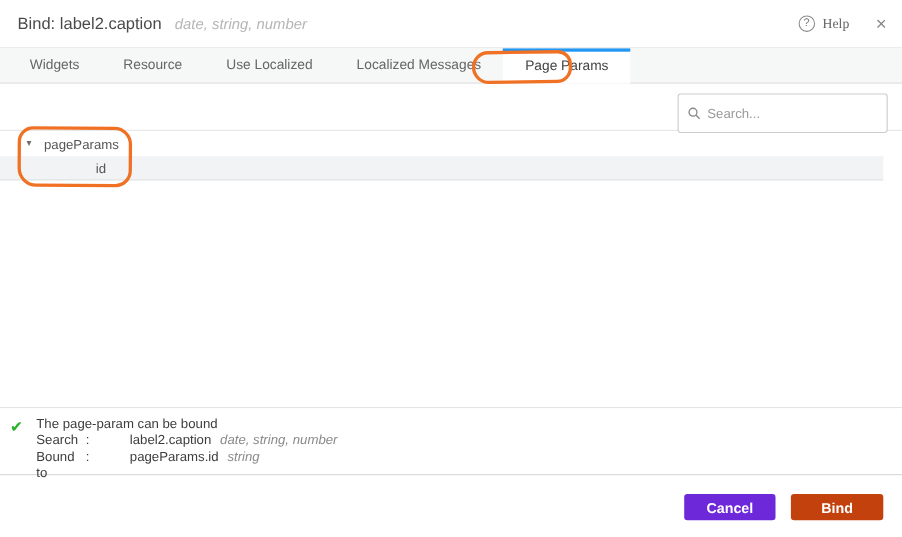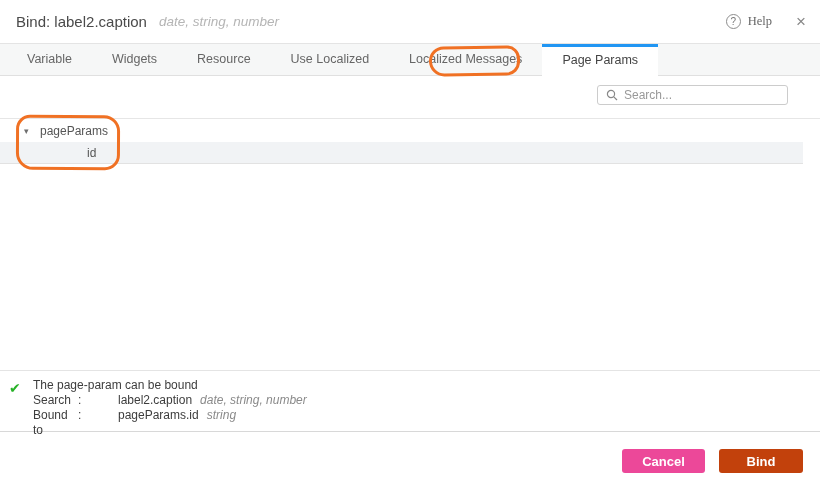--- a/index.html
+++ b/index.html
@@ -17,21 +17,21 @@
   .help-label { font-size:12.5px; color:#666; margin-left:7px;font-family:Liberation Serif, serif; }
   .close-x { font-size:17px; color:#888; margin-left:24px; cursor:pointer; line-height:1; }
 
   
   .tabbar { height:32px; flex:0 0 32px; background:#f6f7f7; border-bottom:1px solid #e0e0e0; display:flex; padding-left:7px; }
   .tab { padding:0 20px; font-size:12.5px; color:#666; line-height:31px; cursor:pointer; white-space:nowrap; }
   .tab.active { background:#fff; color:#444; border-top:3px solid #2196f3; line-height:27px; margin-bottom:-1px; }
 
   
   .toolbar { height:43px; flex:0 0 43px; position:relative; border-bottom:1px solid #e6e6e6; }
-  .search-box { position:absolute; right:32px; top:9px; width:191px; height:20px; border:1px solid #ccc; border-radius:3px; display:flex; align-items:center; padding:0 8px; background:#fff; }
+  .search-box { position:absolute; right:13px; top:9px; width:191px; height:36px; border:1px solid #ccc; border-radius:3px; display:flex; align-items:center; padding:0 8px; background:#fff; }
   .search-box svg { flex:0 0 auto; }
   .search-box input { border:none; outline:none; font-size:12px; color:#555; width:100%; margin-left:6px; font-family:inherit; }
   .search-box input::placeholder { color:#999; }
 
   
   .treearea { flex:1 1 auto; overflow:hidden; }
   .tree { margin-right:17px; }
   .tree-row { height:23px; display:flex; align-items:center; font-size:12px; color:#555; cursor:pointer; }
   .tree-row.parent { padding-left:24px; }
   .caret { font-size:9px; color:#6e6e6e; width:10px; }
@@ -43,21 +43,21 @@
   .check { position:absolute; left:9px; top:9px; color:#27b227; font-size:14px; font-weight:bold; }
   .info-line1 { height:15px; line-height:15px; }
   .info-row { height:15px; line-height:15px; display:flex; }
   .info-lbl { width:45px; }
   .info-colon { width:40px; }
   .info-hint { font-style:italic; color:#8a8a8a; margin-left:8px; }
 
   
   .footer { height:57px; flex:0 0 57px; border-top:1px solid #d8d8d8; display:flex; justify-content:flex-end; padding:17px 17px 0 0; }
   .btn { height:24px; border:none; border-radius:3px; color:#fff; font-size:13px; font-weight:bold; font-family:inherit; cursor:pointer; }
-  .btn-cancel { width:83px; background:#ec4899; margin-right:14px; }
+  .btn-cancel { width:83px; background:#6d28d9; margin-right:14px; }
   .btn-bind { width:84px; background:#c2410c; }
 
   
   .ann { position:absolute; border:3px solid #f07124; pointer-events:none; z-index:10; }
   .ann-tab { left:429px; top:46px; width:91px; height:30px; border-radius:17px 15px 16px 18px; transform:rotate(-0.8deg); }
   .ann-tree { left:16px; top:115px; width:104px; height:55px; border-radius:14px 16px 15px 17px; transform:rotate(0.3deg); }
 </style>
 </head>
 <body>
 
@@ -68,21 +68,20 @@
     <span class="subtitle">date, string, number</span>
     <span class="spacer"></span>
     <span class="help-wrap">
       <span class="help-circle">?</span>
       <span class="help-label">Help</span>
     </span>
     <span class="close-x">×</span>
   </div>
 
   <div class="tabbar">
-    <div class="tab">Variable</div>
     <div class="tab">Widgets</div>
     <div class="tab">Resource</div>
     <div class="tab">Use Localized</div>
     <div class="tab">Localized Messages</div>
     <div class="tab active">Page Params</div>
   </div>
 
   <div class="toolbar">
     <div class="search-box">
       <svg width="12" height="12" viewBox="0 0 12 12">

